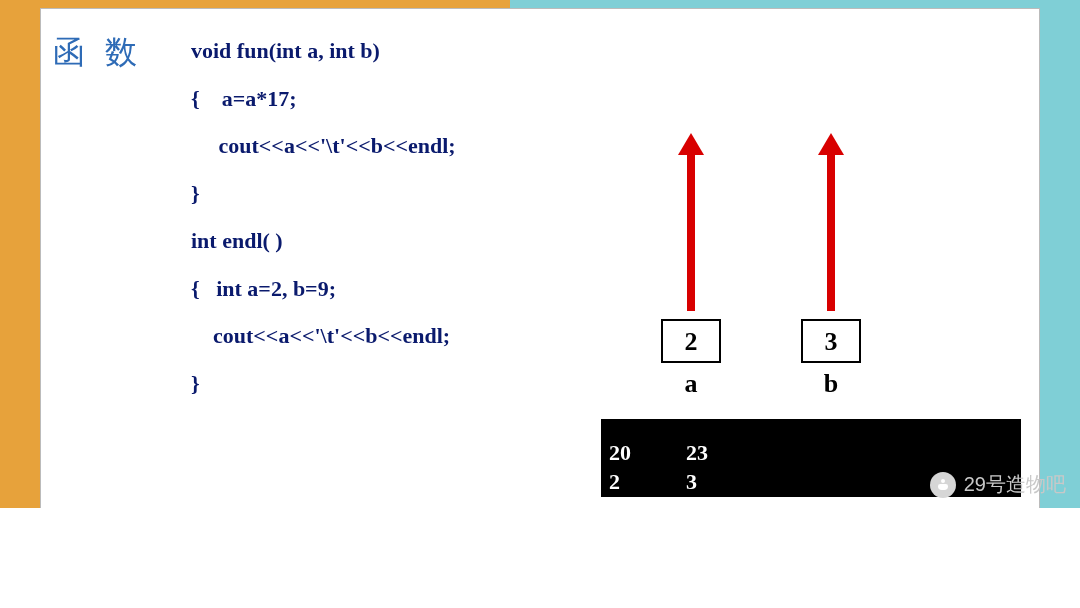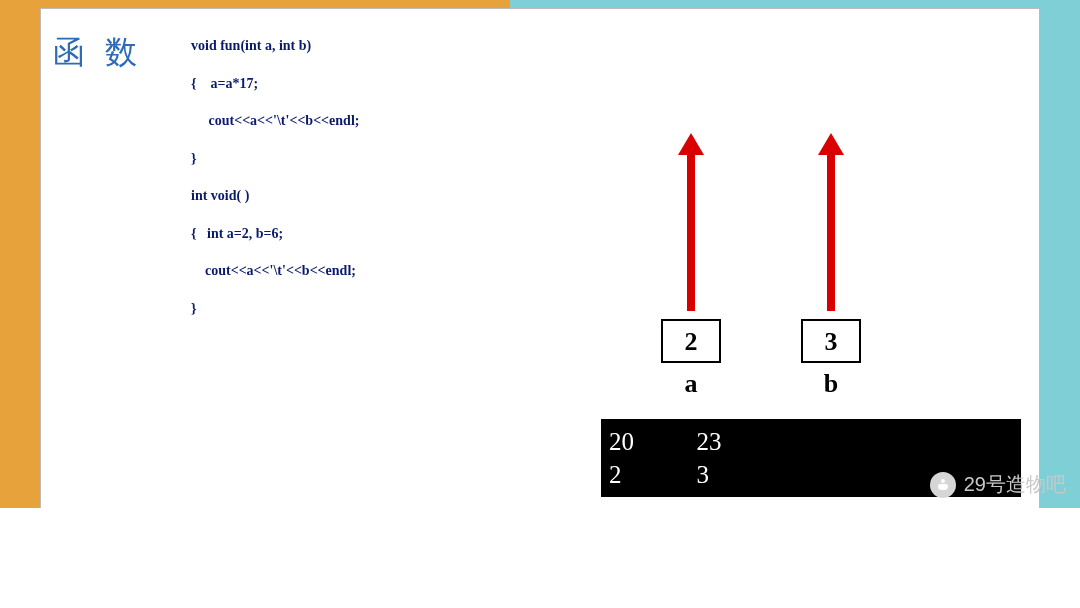--- a/index.html
+++ b/index.html
@@ -39,21 +39,21 @@
     color: #2e6bb6;
     font-size: 32px;
     letter-spacing: 6px;
   }
   
   .code {
     position: absolute;
     left: 150px; top: 28px;
     font-family: "Times New Roman", serif;
     color: #0a1a6d;
-    font-size: 14px;
+    font-size: 22px;
     font-weight: bold;
     line-height: 1.25;
   }
   .code .line { margin-bottom: 20px; white-space: pre; }
   
   .diagram {
     position: absolute;
     left: 560px; top: 120px;
     width: 440px; height: 450px;
   }
@@ -75,23 +75,23 @@
     font-size: 26px;
     width: 60px; text-align: center;
   }
   .console {
     position: absolute;
     left: 0px; top: 290px;
     width: 420px; height: 78px;
     background: #000;
     color: #fff;
     font-family: "Times New Roman", serif;
-    font-weight: normal;
-    font-size: 25px;
-    padding: 7px 8px;
+    font-weight: bold;
+    font-size: 22px;
+    padding: 20px 8px;
     white-space: pre;
     line-height: 1.3;
   }
   
   .arrow {
     position: absolute;
     width: 8px;
     background: #d80000;
   }
   .arrow::before {
@@ -136,22 +136,22 @@
   <div class="bg-right"></div>
 
   <div class="card">
     <div class="title">函 数</div>
 
     <div class="code">
       <div class="line">void fun(int a, int b)</div>
       <div class="line">{    a=a*17;</div>
       <div class="line">     cout&lt;&lt;a&lt;&lt;'\t'&lt;&lt;b&lt;&lt;endl;</div>
       <div class="line">}</div>
-      <div class="line">int void( )</div>
-      <div class="line">{   int a=2, b=6;</div>
+      <div class="line">int endl( )</div>
+      <div class="line">{   int a=2, b=9;</div>
       <div class="line">    cout&lt;&lt;a&lt;&lt;'\t'&lt;&lt;b&lt;&lt;endl;</div>
       <div class="line">}</div>
     </div>
 
     <div class="diagram">
       <div class="arrow" style="left:86px; top:22px; height:160px;"></div>
       <div class="arrow" style="left:226px; top:22px; height:160px;"></div>
 
       <div class="box" style="left:60px; top:190px;">2</div>
       <div class="box" style="left:200px; top:190px;">3</div>

